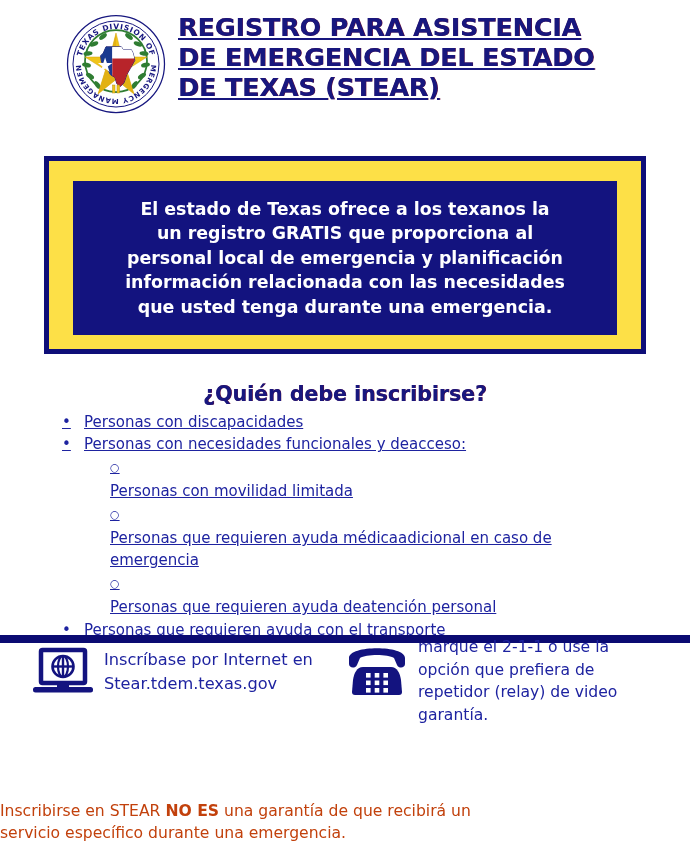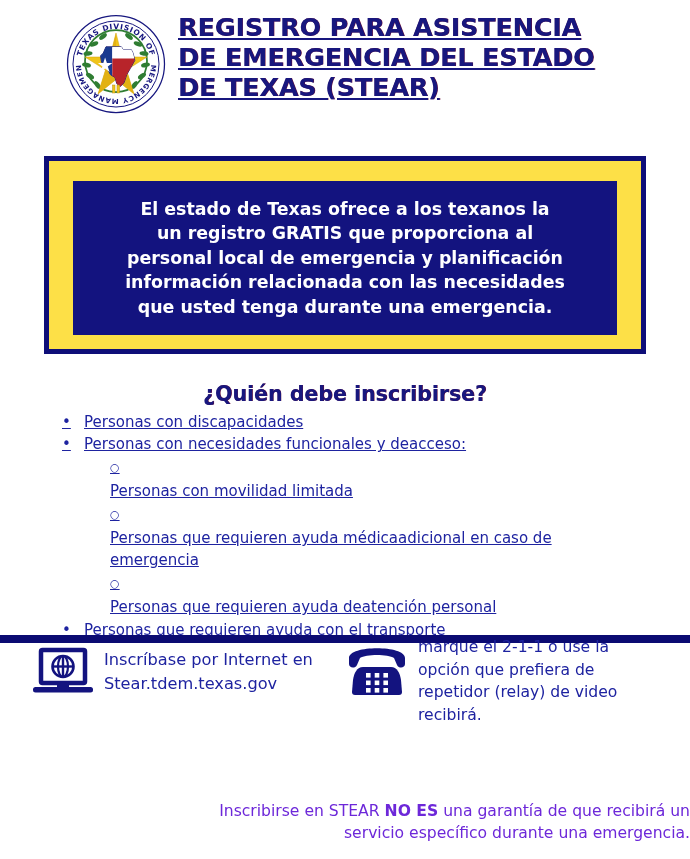--- a/index.html
+++ b/index.html
@@ -174,22 +174,22 @@
     margin-top: 4px;
   }
   .contact-text .cl { display: block; white-space: nowrap; }
 
   
   .footer-note {
     position: absolute;
     left: 0;
     top: 800px;
     width: 690px;
-    text-align: right;
-    color: #6d28d9;
+    text-align: left;
+    color: #c2410c;
     font-family: "DejaVu Sans", sans-serif;
     font-size: 15.6px;
     line-height: 22px;
   }
   .footer-note b { font-weight: bold; }
   .footer-note .fl { display: block; }
 </style>
 </head>
 <body>
 
@@ -357,21 +357,21 @@
         <rect x="39.4" y="40.5" width="4.6" height="4.6"></rect>
         <rect x="22" y="48" width="4.6" height="4.6"></rect>
         <rect x="30.7" y="48" width="4.6" height="4.6"></rect>
         <rect x="39.4" y="48" width="4.6" height="4.6"></rect>
       </g>
     </svg>
     <div class="contact-text phone-text">
       <span class="cl">marque el 2-1-1 o use la</span>
       <span class="cl"> opción que prefiera de</span>
       <span class="cl">repetidor (relay) de video</span>
-      <span class="cl">recibirá.</span>
+      <span class="cl">garantía.</span>
     </div>
   </div>
 
 </div>
 
 <div class="footer-note">
   <span class="fl"><span>Inscribirse en STEAR </span><b>NO ES</b><span> una garantía de que recibirá un</span></span>
   <span class="fl">servicio específico durante una emergencia.</span>
 </div>
 

